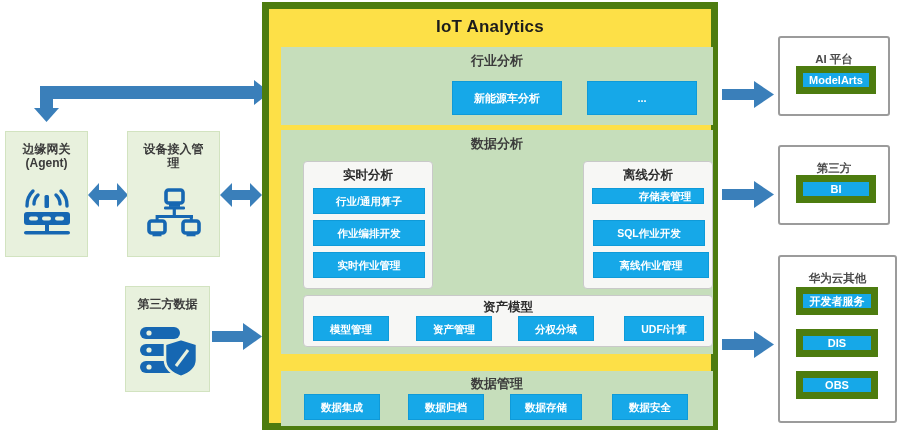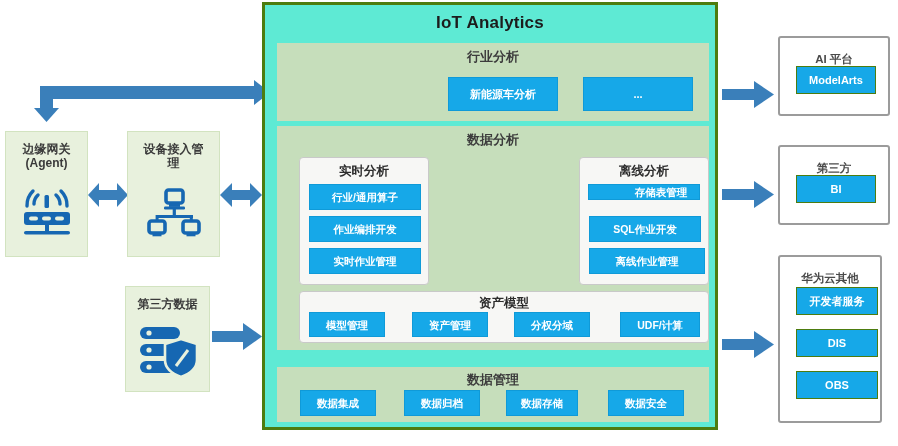--- a/index.html
+++ b/index.html
@@ -17,21 +17,21 @@
     padding-top:10px;
   }
   .greenbox .gtitle{
     font-size:12px;font-weight:bold;color:#3a3a3a;line-height:14px;
     text-align:center;letter-spacing:0px;
   }
   .greenbox .gicon{flex:1;display:flex;align-items:center;justify-content:center;}
 
   
   #main-panel{
-    background:#5eead4;border:3px solid #4d7c0f;
+    background:#fde047;border:7px solid #4d7c0f;
   }
   #main-title{
     font-size:17px;font-weight:bold;color:#1c1c1c;text-align:center;
     line-height:28px;letter-spacing:.2px;
   }
   .band{
     background:#c6debb;border:1px solid #c6debb;
   }
   .band-title{
     font-size:13px;font-weight:bold;color:#3c3c3c;text-align:center;
@@ -56,21 +56,21 @@
   
   .rpanel{
     background:#ffffff;border:2px solid #9b9b9b;border-radius:3px;
     display:flex;flex-direction:column;align-items:center;padding-top:14px;
   }
   .rpanel .rtitle{
     font-size:11.5px;font-weight:bold;color:#4a4a4a;line-height:14px;
     text-align:center;
   }
   .rbtn{
-    background:#16a8e8;border:1px solid #4d7c0f;color:#ffffff;
+    background:#16a8e8;border:7px solid #4d7c0f;color:#ffffff;
     font-size:11px;font-weight:bold;
     display:flex;align-items:center;justify-content:center;text-align:center;
   }
 
   
   .arrow svg{display:block;}
 </style>
 </head>
 <body>
 
@@ -260,18 +260,18 @@
 <div class="abs rpanel" style="left:778px;top:36px;width:112px;height:80px;">
   <div class="rtitle">AI 平台</div>
   <div class="abs rbtn" style="left:16px;top:28px;width:80px;height:28px;">ModelArts</div>
 </div>
 
 <div class="abs rpanel" style="left:778px;top:145px;width:112px;height:80px;">
   <div class="rtitle">第三方</div>
   <div class="abs rbtn" style="left:16px;top:28px;width:80px;height:28px;">BI</div>
 </div>
 
-<div class="abs rpanel" style="left:778px;top:255px;width:104px;height:168px;">
+<div class="abs rpanel" style="left:778px;top:255px;width:119px;height:168px;">
   <div class="rtitle">华为云其他</div>
   <div class="abs rbtn" style="left:16px;top:30px;width:82px;height:28px;">开发者服务</div>
   <div class="abs rbtn" style="left:16px;top:72px;width:82px;height:28px;">DIS</div>
   <div class="abs rbtn" style="left:16px;top:114px;width:82px;height:28px;">OBS</div>
 </div>
 
 </body></html>

